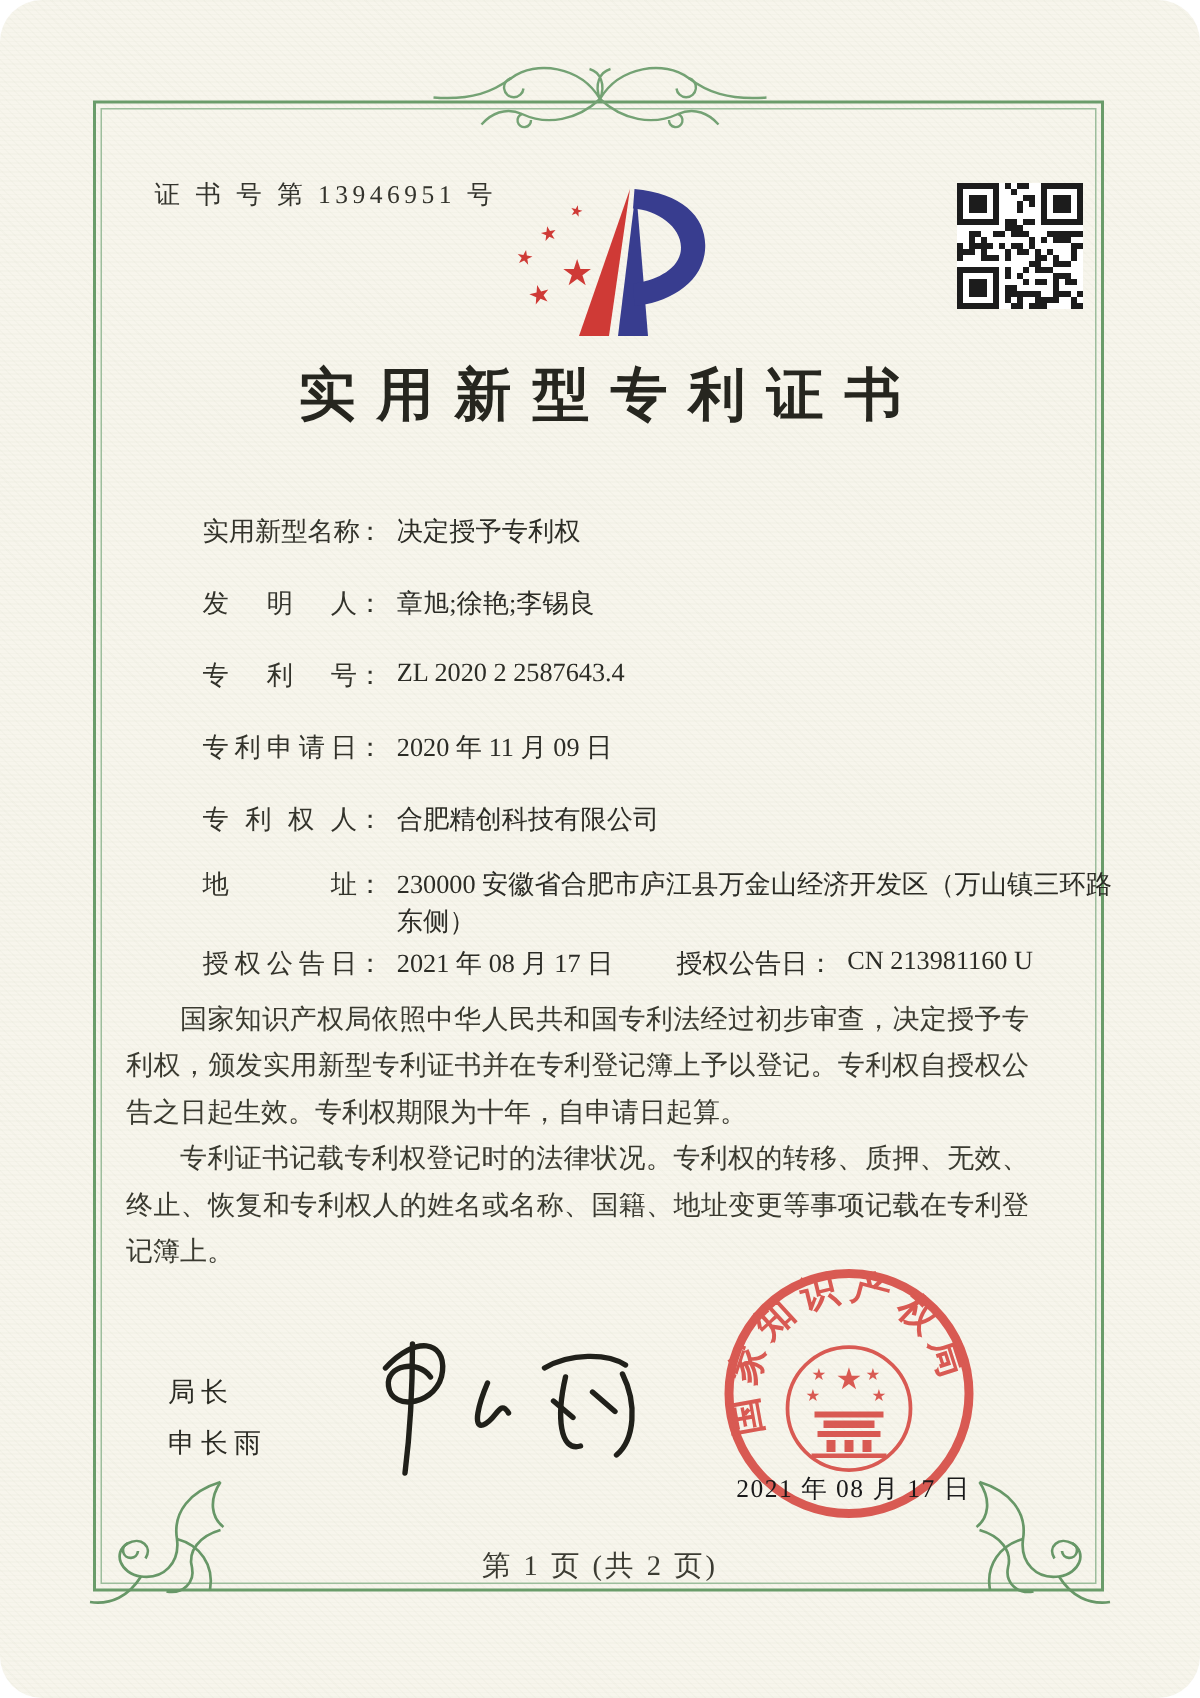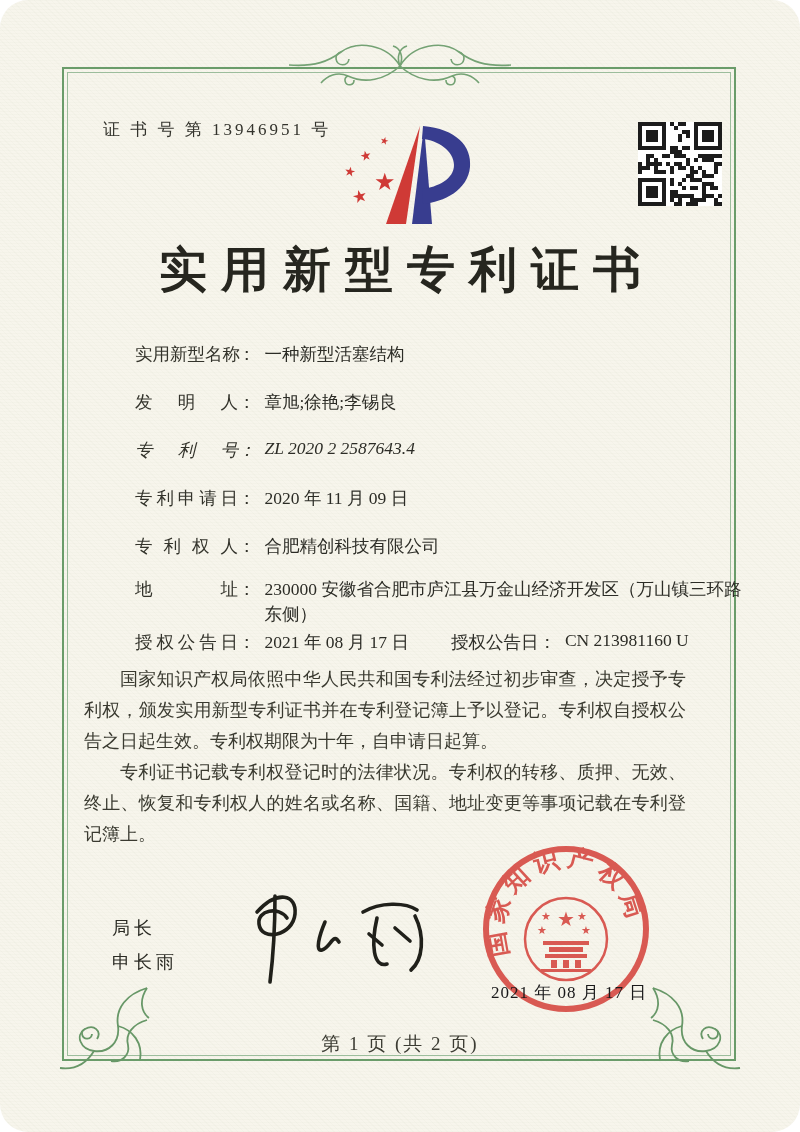--- a/index.html
+++ b/index.html
@@ -22,21 +22,21 @@
     border:1px solid #9cbd9c;
   }
   .ornament{position:absolute;pointer-events:none;}
   .cert-number{
     position:absolute;left:103px;top:118px;font-size:17px;letter-spacing:3px;color:#33332c;
   }
   .logo{position:absolute;left:332px;top:112px;}
   .qr{position:absolute;left:638px;top:122px;}
   .title{
     position:absolute;left:0;top:238px;width:100%;text-align:center;
-    font-size:48px;font-weight:bold;letter-spacing:14px;color:#26261f;margin:0;
+    font-size:38px;font-weight:bold;letter-spacing:14px;color:#26261f;margin:0;
     text-indent:14px;
   }
   .field-row{position:absolute;left:103px;font-size:17.5px;white-space:nowrap;}
   .flabel{display:inline-block;width:103px;text-align:justify;text-align-last:justify;vertical-align:top;color:#33332b;margin-left:32px;}
   .fcolon{display:inline-block;vertical-align:top;color:#33332b;}
   .fvalue{display:inline-block;margin-left:9px;color:#2c2c26;vertical-align:top;}
   .fvalue.wrap{white-space:normal;width:478px;line-height:24.5px;}
   .field-row .second{margin-left:42px;}
   .body-text{
     position:absolute;left:84px;top:664px;width:602px;
@@ -239,26 +239,26 @@
         <rect x="52" y="80" width="4" height="4"></rect>
         <rect x="56" y="80" width="4" height="4"></rect>
         <rect x="76" y="80" width="4" height="4"></rect>
         <rect x="80" y="80" width="4" height="4"></rect>
       </g>
   </svg>
 
   <h1 class="title">实用新型专利证书</h1>
 
   <div class="field-row" style="top:342px;">
-    <span class="flabel">实用新型名称</span><span class="fcolon">：</span><span class="fvalue">一种新型活塞结构</span>
+    <span class="flabel">实用新型名称</span><span class="fcolon">：</span><span class="fvalue">决定授予专利权</span>
   </div>
   <div class="field-row" style="top:390px;">
     <span class="flabel">发明人</span><span class="fcolon">：</span><span class="fvalue">章旭;徐艳;李锡良</span>
   </div>
-  <div class="field-row" style="top:438px;font-style:italic;">
+  <div class="field-row" style="top:438px;">
     <span class="flabel">专利号</span><span class="fcolon">：</span><span class="fvalue">ZL 2020 2 2587643.4</span>
   </div>
   <div class="field-row" style="top:486px;">
     <span class="flabel">专利申请日</span><span class="fcolon">：</span><span class="fvalue">2020 年 11 月 09 日</span>
   </div>
   <div class="field-row" style="top:534px;">
     <span class="flabel">专利权人</span><span class="fcolon">：</span><span class="fvalue">合肥精创科技有限公司</span>
   </div>
   <div class="field-row" style="top:577px;">
     <span class="flabel">地址</span><span class="fcolon">：</span><span class="fvalue wrap">230000 安徽省合肥市庐江县万金山经济开发区（万山镇三环路东侧）</span>

